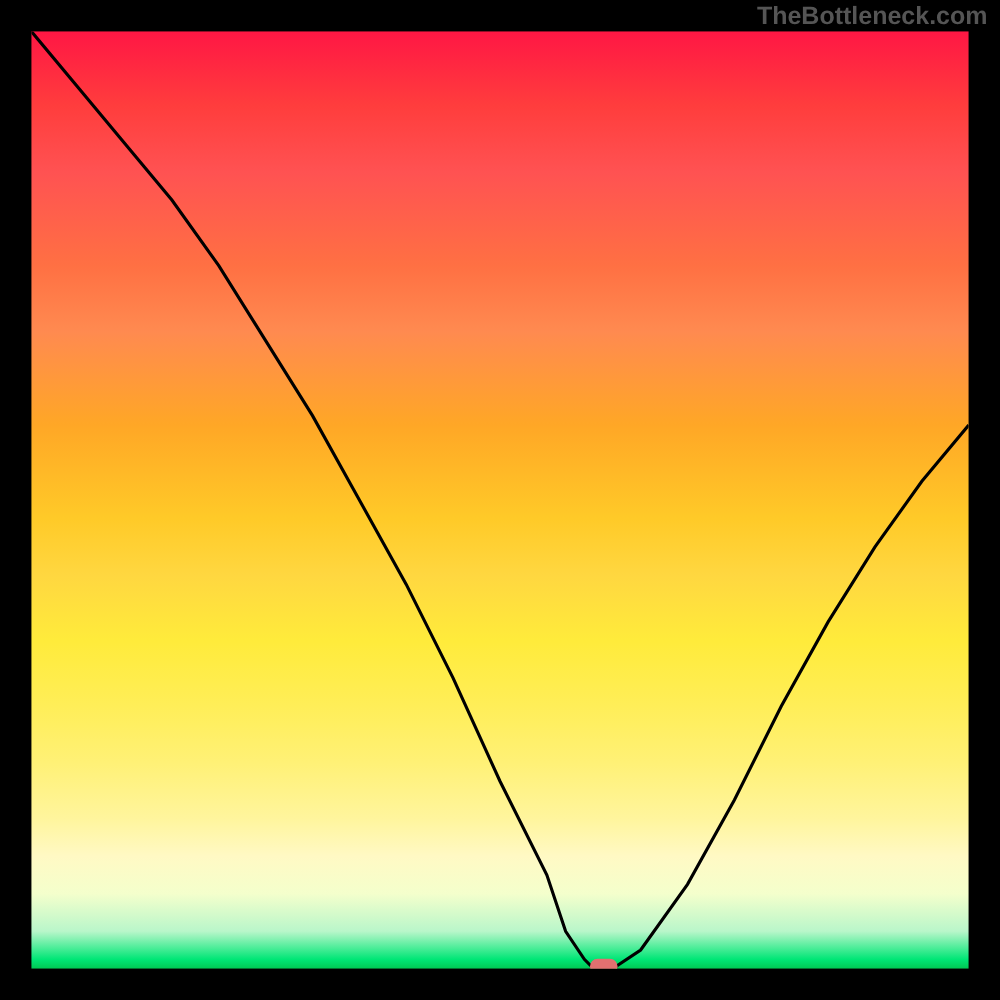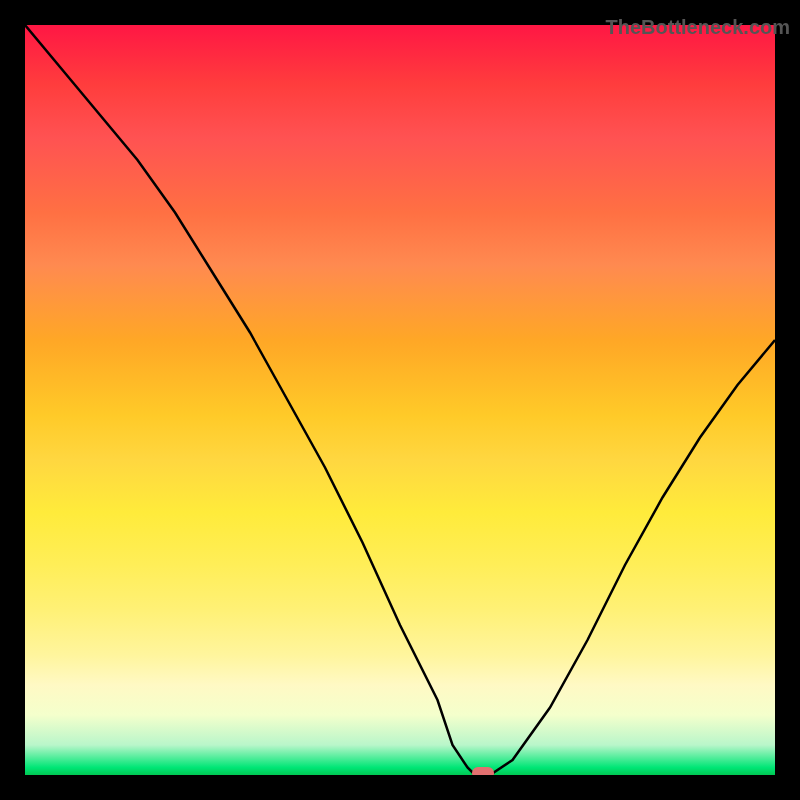--- a/index.html
+++ b/index.html
@@ -6,21 +6,21 @@
     margin: 0;
     padding: 0;
     width: 800px;
     height: 800px;
     background: #000;
     position: relative;
     font-family: Arial, sans-serif;
   }
   .watermark {
     position: absolute;
-    top: 16px;
+    top: 2px;
     right: 10px;
     color: #555;
     font-size: 20px;
     font-weight: bold;
     z-index: 10;
   }
   .plot-area {
     position: absolute;
     left: 25px;
     top: 25px;

